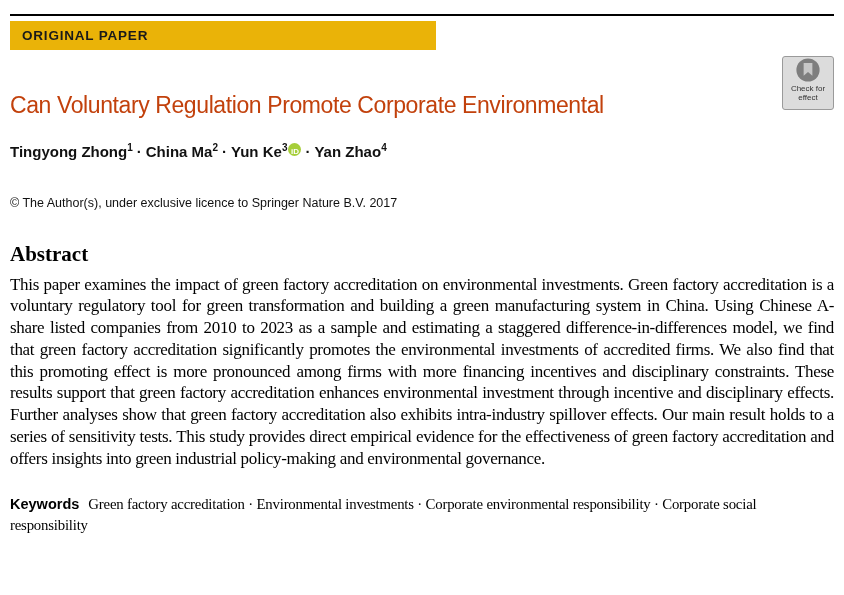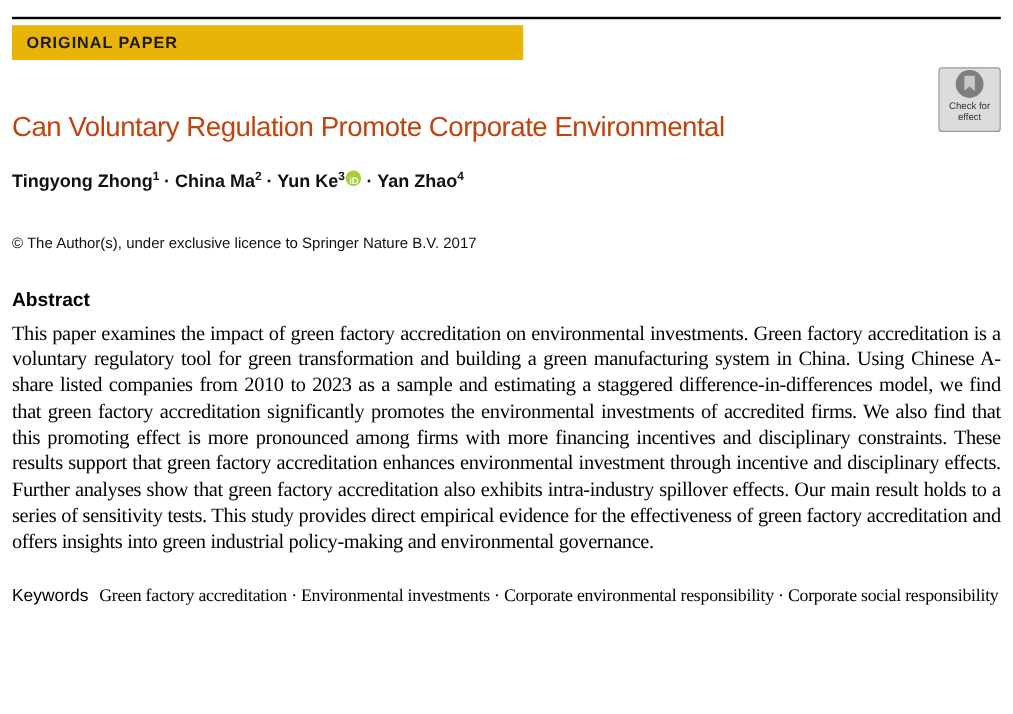--- a/index.html
+++ b/index.html
@@ -97,44 +97,44 @@
     cursor: pointer;
   }
   .meta {
     margin-top: 36px;
     font-size: 12.5px;
     line-height: 15.5px;
     color: #111;
   }
   .abstract-heading {
     margin: 30px 0 0 0;
-    font-size: 16px;
+    font-size: 21px;
     font-weight: bold;
-    font-family: Liberation Sans, sans-serif;
+    font-family: Liberation Serif, serif;
   }
   .abstract-text {
     margin: 7px 0 0 0;
     font-family: "Liberation Serif", serif;
     font-size: 17px;
     line-height: 21.8px;
     letter-spacing: -0.3px;
     text-align: justify;
     color: #000;
   }
   .keywords {
     margin-top: 24px;
     font-family: "Liberation Serif", serif;
     font-size: 14.8px;
     line-height: 21.5px;
     letter-spacing: -0.2px;
     color: #000;
   }
   .kw-label {
     font-family: "Liberation Sans", sans-serif;
-    font-weight: normal;
+    font-weight: bold;
     font-size: 14.5px;
     letter-spacing: 0;
     margin-right: 9px;
   }
 </style>
 </head>
 <body>
 
 <div class="page">
 

